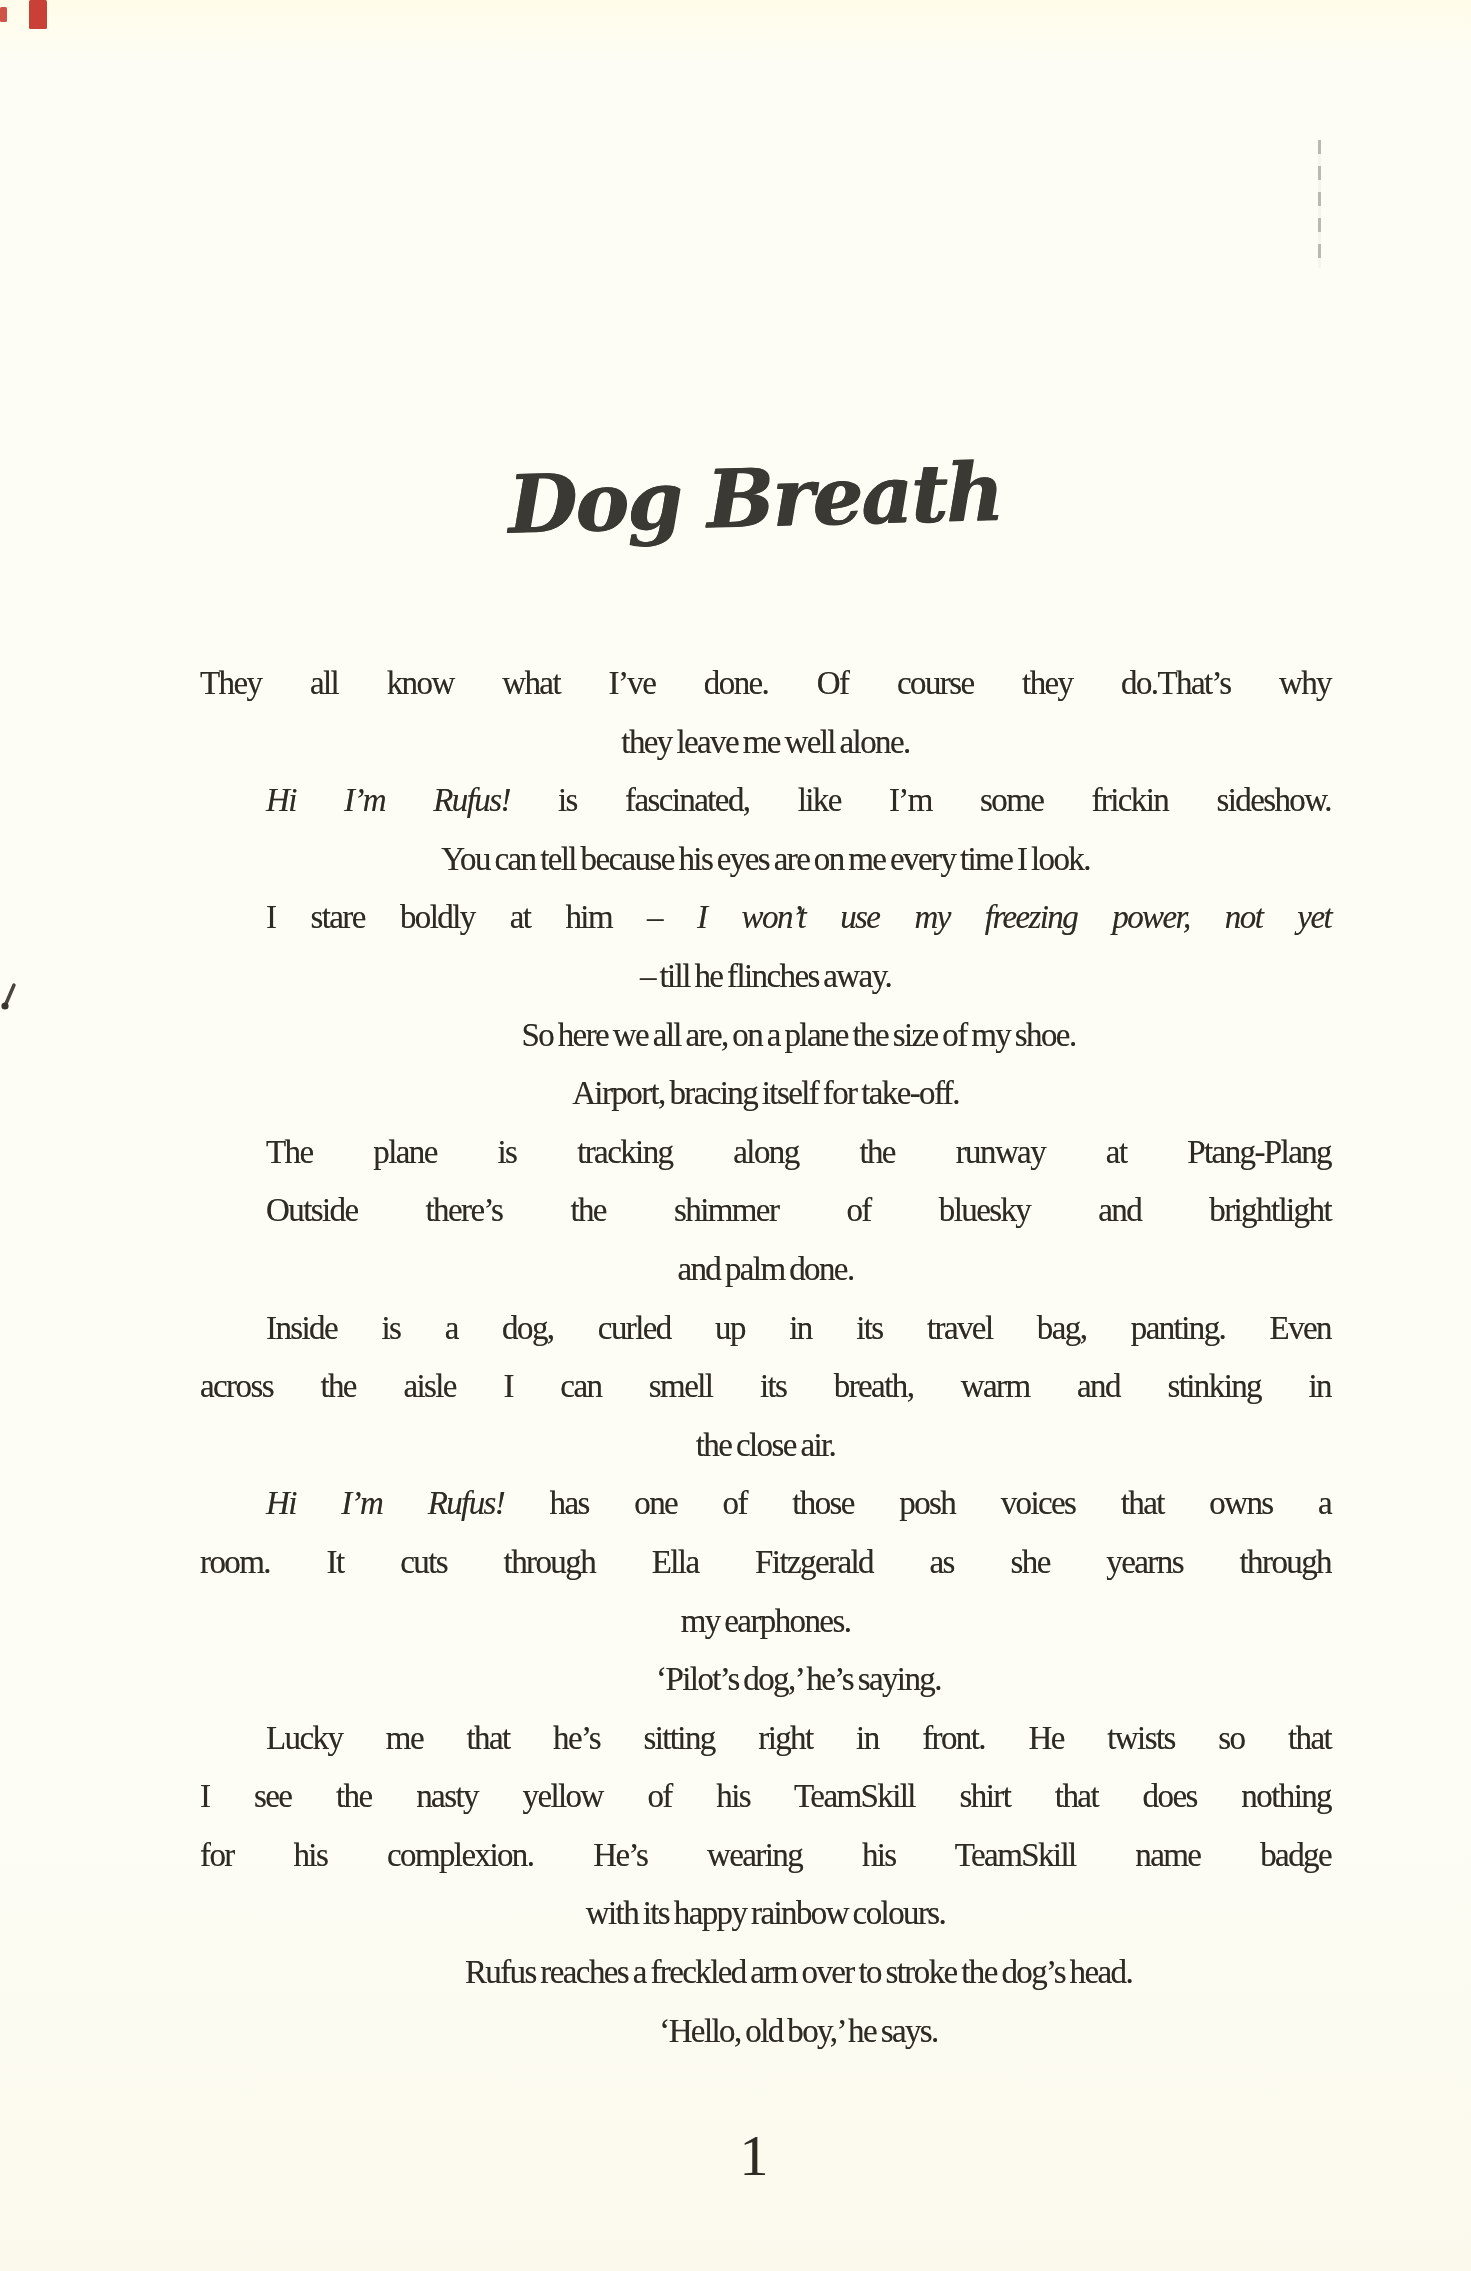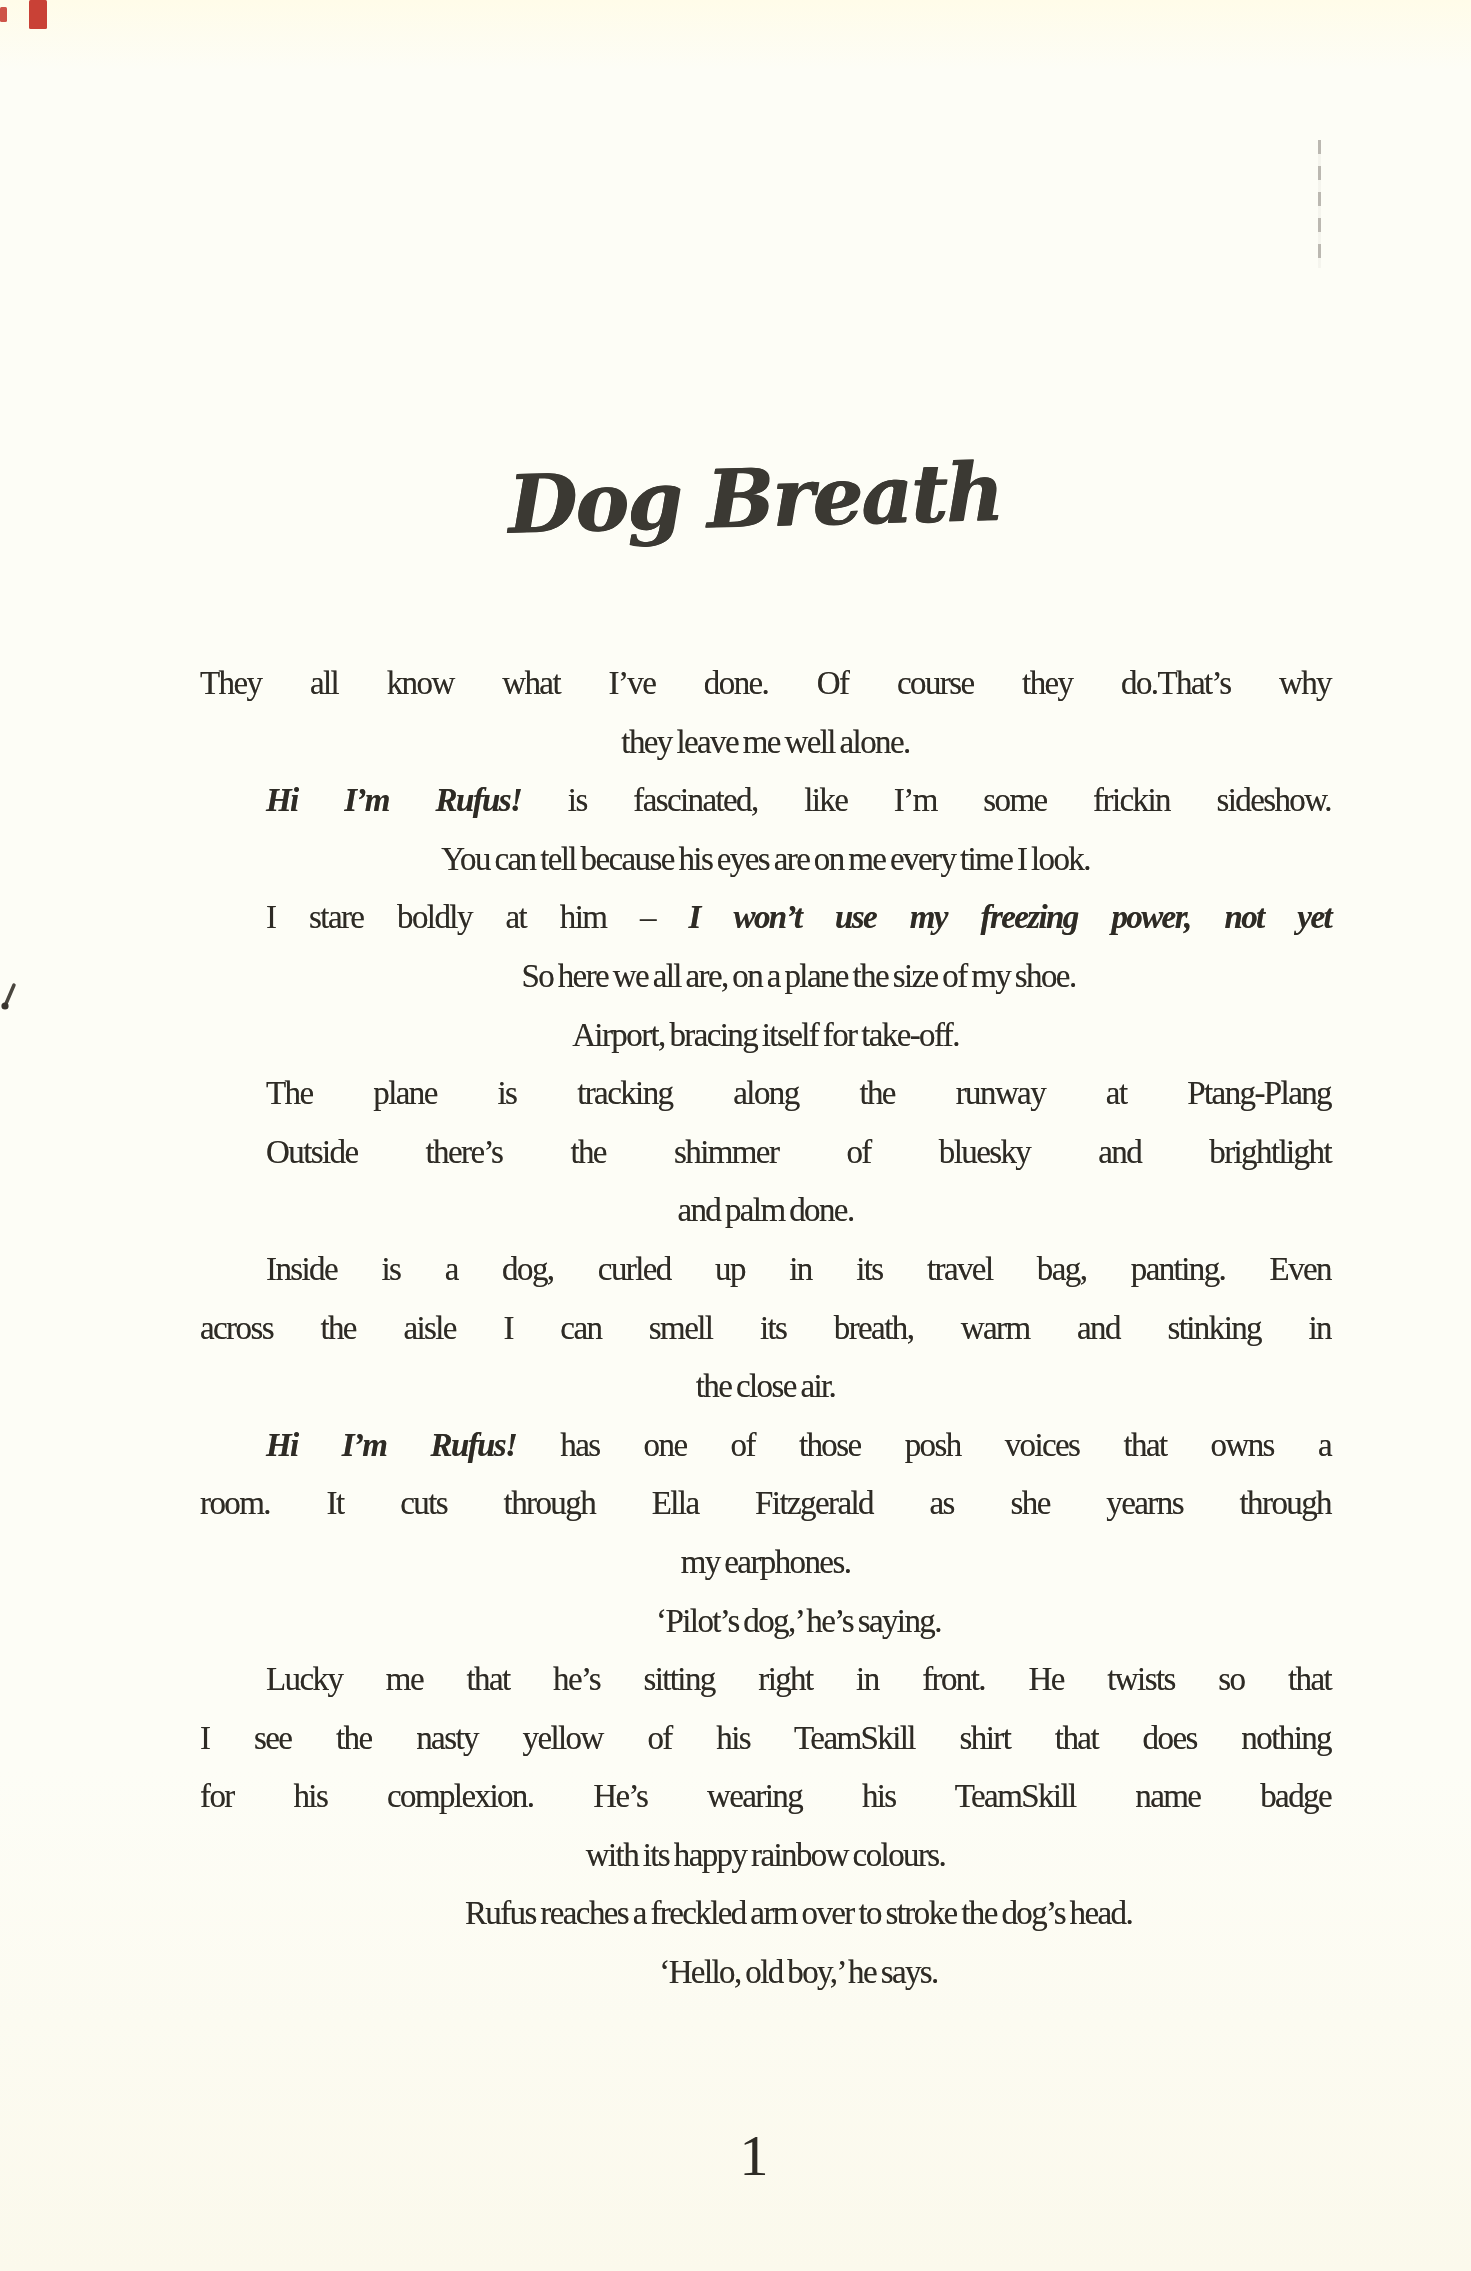--- a/index.html
+++ b/index.html
@@ -31,21 +31,21 @@
   
   .body-block{
     position:absolute;left:200px;top:654px;width:1131px;
     font-size:33px;line-height:58.6px;
     letter-spacing:-1.6px;word-spacing:-2px;
     text-shadow:0 0 0.6px rgba(46,43,37,0.55);
   }
   .line{height:58.6px;text-align:center;}
   .line.j{text-align:justify;text-align-last:justify;}
   .line.ind{padding-left:66px;}
-  .it{font-style:italic;font-weight:bold;}
+  .it{font-style:italic;}
   
   .pageno{
     position:absolute;left:200px;top:2124px;width:1108px;
     text-align:center;font-size:58px;line-height:1.1;
     color:var(--ink,#2e2b25);
     text-shadow:0 0 0.6px rgba(46,43,37,0.5);
   }
   
   .red-mark{position:absolute;border-radius:1.5px;background:var(--artifact-red,#c94136);}
   .red-mark.a{left:29px;top:0;width:18px;height:29px;}
@@ -73,20 +73,21 @@
   </svg>
 
   <h1 class="title">Dog Breath</h1>
 
   <div class="body-block">
       <div class="line j"><span>They all know what I’ve done. Of course they do.That’s why</span></div>
       <div class="line"><span>they leave me well alone.</span></div>
       <div class="line j ind"><span class="it">Hi I’m Rufus!</span><span> is fascinated, like I’m some frickin sideshow.</span></div>
       <div class="line"><span>You can tell because his eyes are on me every time I look.</span></div>
       <div class="line j ind"><span>I stare boldly at him – </span><span class="it">I won’t use my freezing power, not yet</span></div>
+      <div class="line"><span>– till he flinches away.</span></div>
       <div class="line ind"><span>So here we all are, on a plane the size of my shoe.</span></div>
       <div class="line"><span>Airport, bracing itself for take-off.</span></div>
       <div class="line j ind"><span>The plane is tracking along the runway at Ptang-Plang</span></div>
       <div class="line j ind"><span>Outside there’s the shimmer of bluesky and brightlight</span></div>
       <div class="line"><span>and palm done.</span></div>
       <div class="line j ind"><span>Inside is a dog, curled up in its travel bag, panting. Even</span></div>
       <div class="line j"><span>across the aisle I can smell its breath, warm and stinking in</span></div>
       <div class="line"><span>the close air.</span></div>
       <div class="line j ind"><span class="it">Hi I’m Rufus!</span><span> has one of those posh voices that owns a</span></div>
       <div class="line j"><span>room. It cuts through Ella Fitzgerald as she yearns through</span></div>

